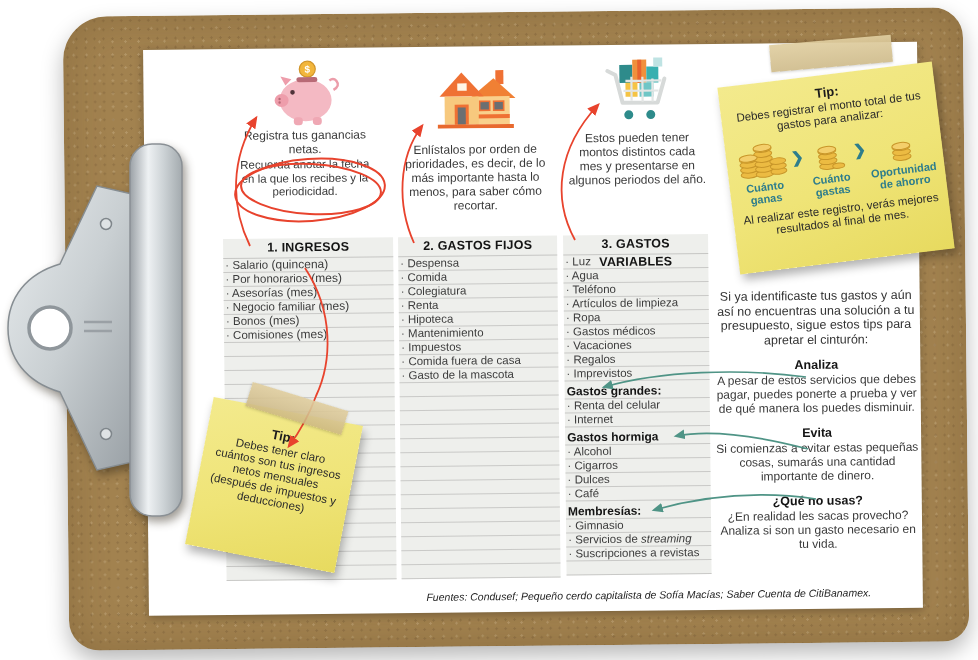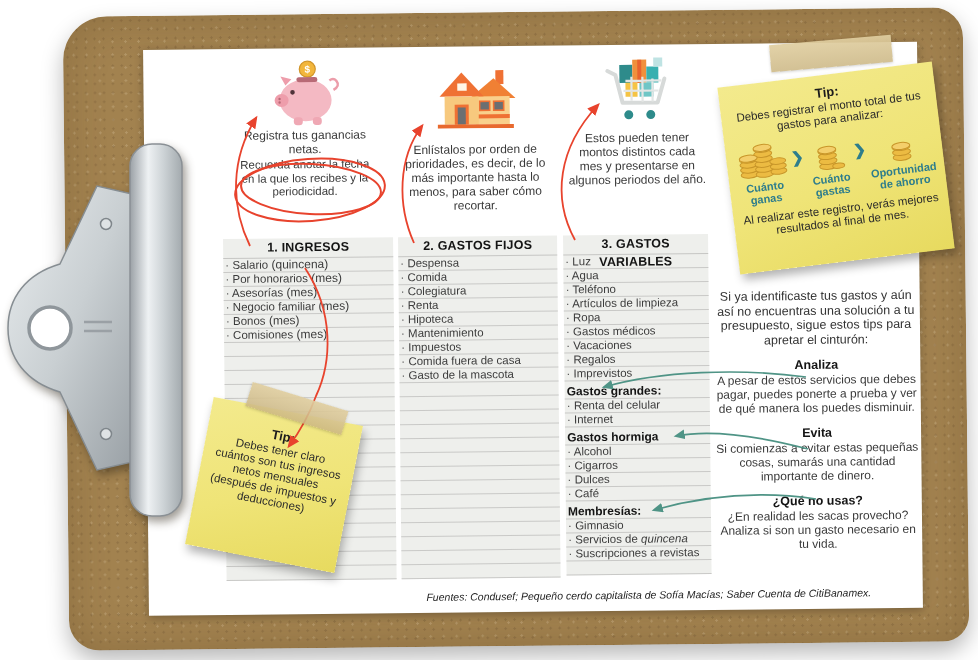--- a/index.html
+++ b/index.html
@@ -200,21 +200,21 @@
               <div class="row sub-header">Gastos grandes:</div>
               <div class="row"><span class="bullet">· </span>Renta del celular</div>
               <div class="row"><span class="bullet">· </span>Internet</div>
               <div class="row sub-header">Gastos hormiga</div>
               <div class="row"><span class="bullet">· </span>Alcohol</div>
               <div class="row"><span class="bullet">· </span>Cigarros</div>
               <div class="row"><span class="bullet">· </span>Dulces</div>
               <div class="row"><span class="bullet">· </span>Café</div>
               <div class="row sub-header">Membresías:</div>
               <div class="row"><span class="bullet">· </span>Gimnasio</div>
-              <div class="row"><span class="bullet">· </span>Servicios de<i> quincena</i></div>
+              <div class="row"><span class="bullet">· </span>Servicios de<i> streaming</i></div>
               <div class="row"><span class="bullet">· </span>Suscripciones a revistas</div>
               <div class="row blank">&nbsp;</div>
             </div>
         </section>
       </div>
 
       <div class="tips">
         <p class="tips-intro">Si ya identificaste tus gastos y aún así no encuentras una solución a tu presupuesto, sigue estos tips para apretar el cinturón:</p>
         <div>
             <div class="tip">

